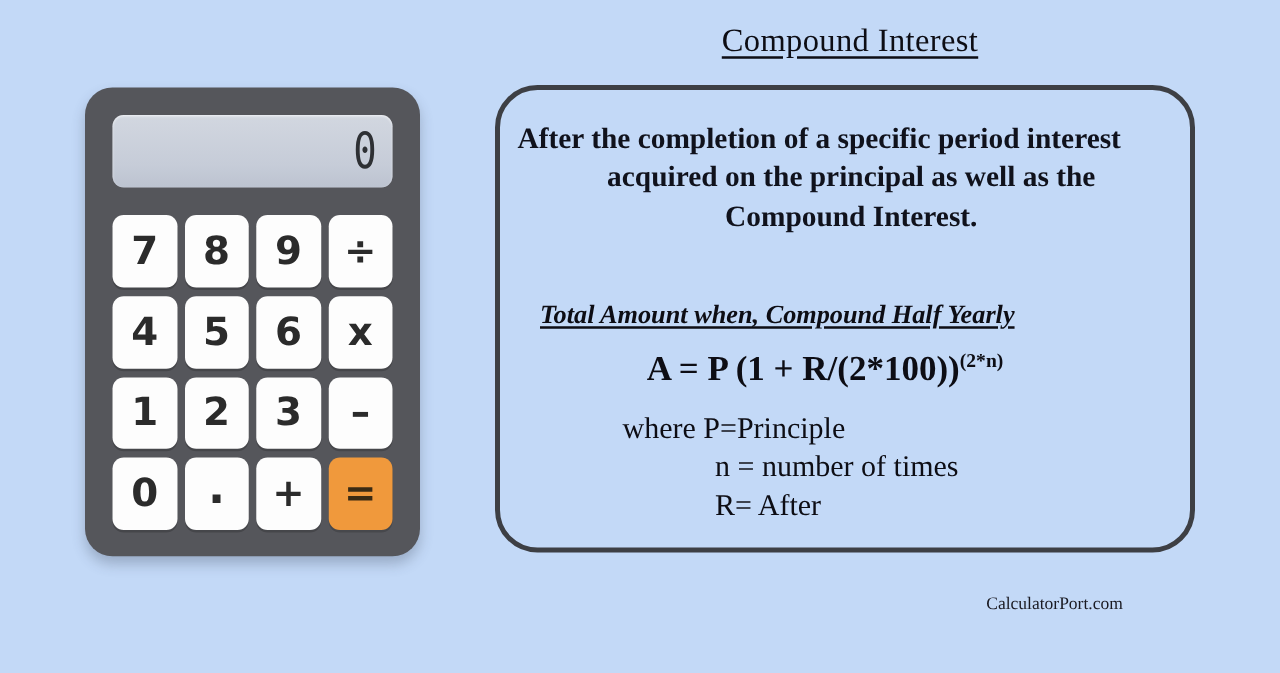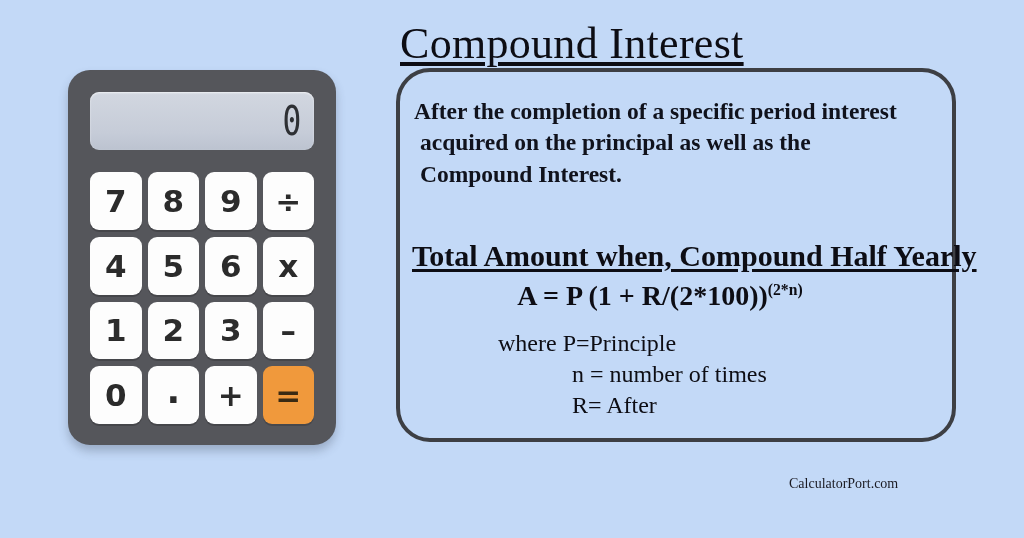--- a/index.html
+++ b/index.html
@@ -79,22 +79,22 @@
     box-shadow: 0 2px 0 rgba(0,0,0,0.16);
   }
   .calc-key.dot { font-size: 36px; padding-bottom: 10px; }
 
   
   #page-title {
     position: absolute;
     left: 400px;
     top: 18px;
     width: 560px;
-    text-align: left;
-    font-size: 44px;
+    text-align: center;
+    font-size: 26px;
     font-weight: normal;
     color: #0d0d14;
     text-decoration: underline;
     text-underline-offset: 4px;
     letter-spacing: 0.3px;
   }
   #info-box {
     position: absolute;
     left: 396px;
     top: 68px;
@@ -107,31 +107,32 @@
   #definition {
     position: absolute;
     left: 414px;
     top: 96px;
     width: 528px;
     font-size: 23.5px;
     line-height: 1.33;
     color: #10121c;
   }
   #definition div { white-space: nowrap; font-weight: bold; }
-  #definition div + div { padding-left: 6px; }
+  #definition div + div { padding-left: 6px; text-align: center; }
   #subheading {
     position: absolute;
-    left: 412px;
+    left: 432px;
     top: 239px;
-    font-size: 30px;
+    font-size: 21px;
     font-weight: bold;
     color: #0d0d14;
     text-decoration: underline;
     text-underline-offset: 3px;
     white-space: nowrap;
+    font-style: italic;
   }
   #formula {
     position: absolute;
     left: 396px;
     top: 280px;
     width: 528px;
     text-align: center;
     font-size: 28px;
     font-weight: bold;
     color: #0d0d14;

